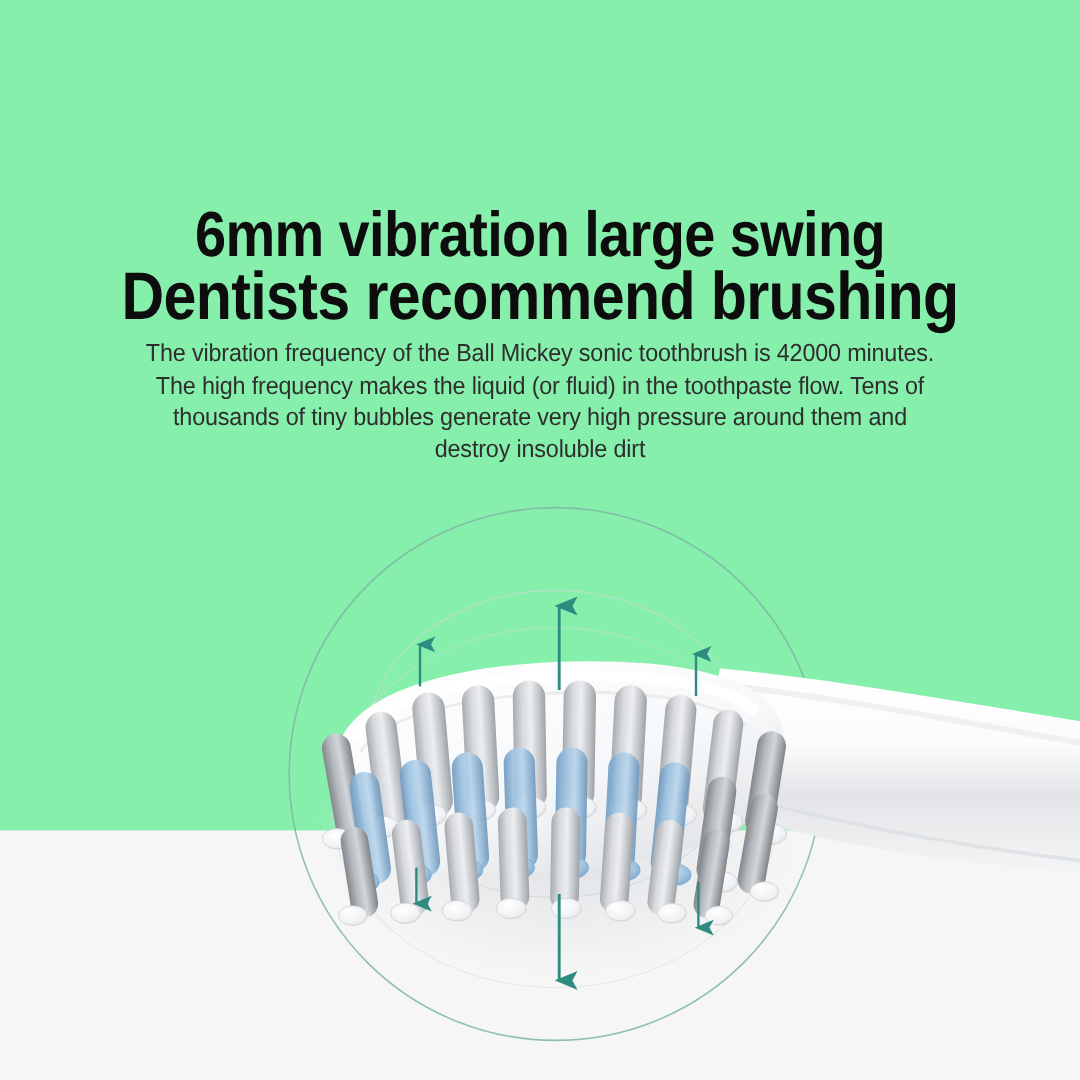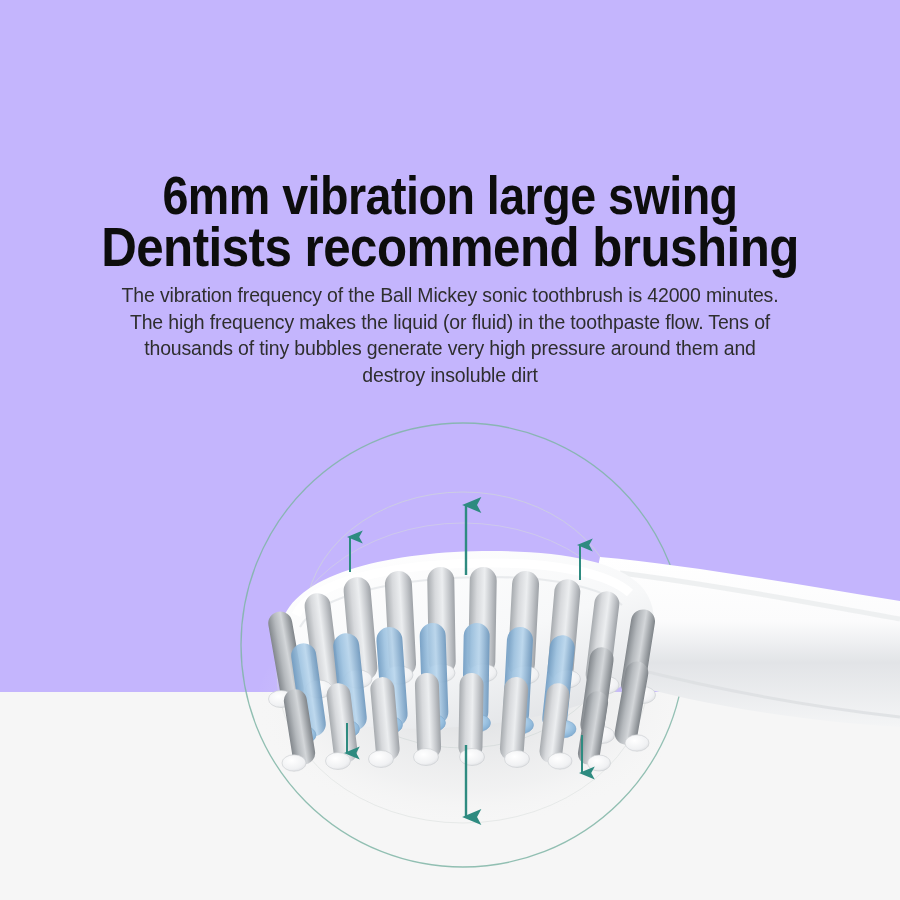--- a/index.html
+++ b/index.html
@@ -2,21 +2,21 @@
 <html><head>
 <meta charset="utf-8">
 <style>
   html,body{margin:0;padding:0;}
   body{
     width:900px;height:900px;overflow:hidden;
     background:#f6f6f6;
     font-family:"Liberation Sans",sans-serif;
     -webkit-font-smoothing:antialiased;
   }
-  .page{position:relative;width:900px;height:692px;background:#c4b5fd;}
+  .page{position:relative;width:900px;height:692px;background:#86efac;}
 
   
   .textblock{position:absolute;left:0;top:0;width:900px;text-align:center;}
 
   .headline{
     margin:0;padding:0;
     color:#0d0d0d;
     font-weight:700;
     font-size:53px;
     line-height:56px;

